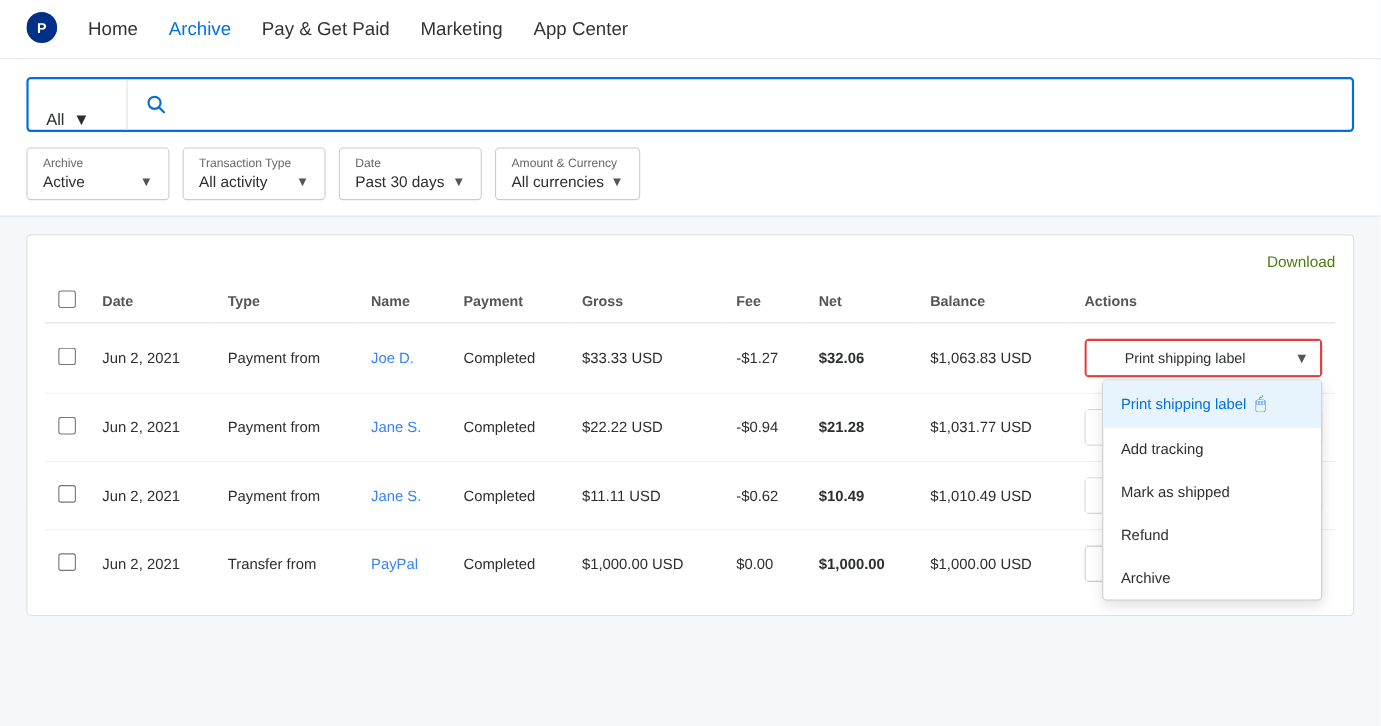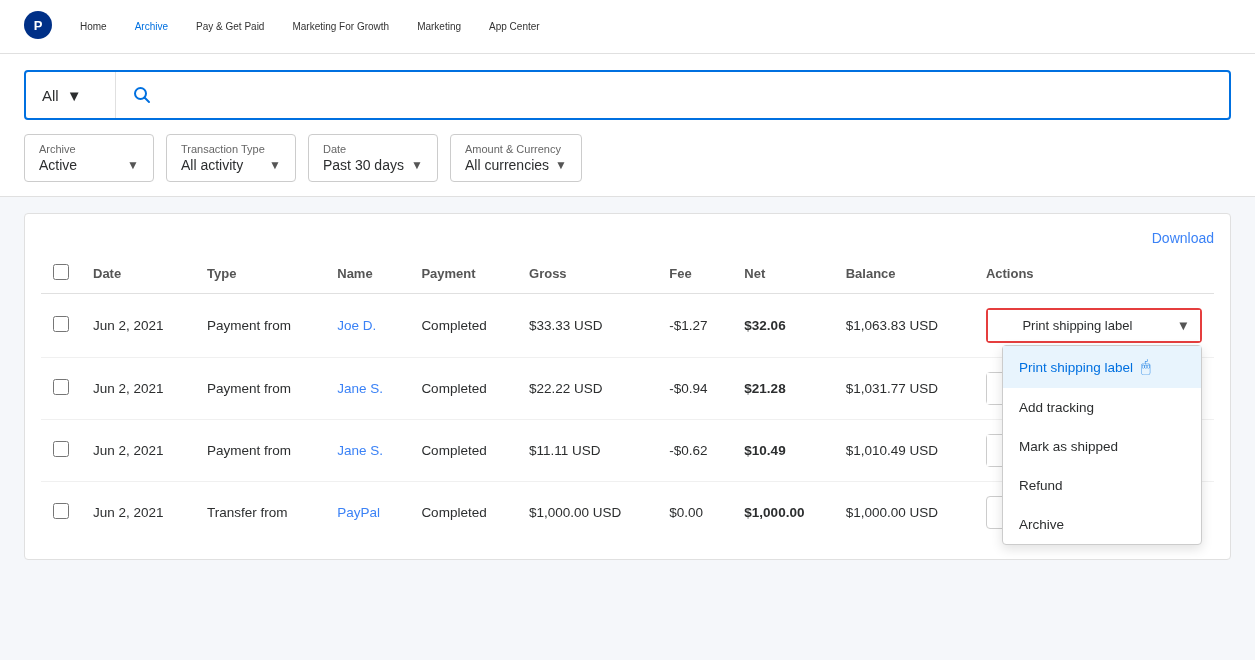--- a/index.html
+++ b/index.html
@@ -3,43 +3,43 @@
   <meta charset="utf-8">
   <style>
     * { box-sizing: border-box; margin: 0; padding: 0; }
     body { font-family: -apple-system, BlinkMacSystemFont, 'Segoe UI', Helvetica, Arial, sans-serif; font-size: 14px; background: #f5f7fa; color: #2c2e2f; }
 
     
     .navbar { background: #fff; border-bottom: 1px solid #e0e0e0; display: flex; align-items: center; padding: 0 24px; height: 54px; }
     .navbar .logo { margin-right: 28px; }
     .navbar .logo svg { width: 28px; height: 28px; }
     .nav-links { display: flex; gap: 28px; }
-    .nav-link { color: #333; font-size: 10px; text-decoration: none; cursor: pointer; padding: 4px 0; }
+    .nav-link { color: #333; font-size: 17px; text-decoration: none; cursor: pointer; padding: 4px 0; }
     .nav-link.active { color: #0070e0; font-weight: 500; }
 
     
     .search-section { background: #fff; padding: 16px 24px 0 24px; border-bottom: none; }
     .search-bar { display: flex; align-items: center; border: 2px solid #0070e0; border-radius: 4px; overflow: visible; background: #fff; }
-    .search-dropdown { display: flex; align-items: center; padding: 0 16px; height: 46px; border-right: 1px solid #e0e0e0; cursor: pointer; min-width: 90px; gap: 8px; font-size: 15px; color: #2c2e2f; }
+    .search-dropdown { display: flex; align-items: flex-end; padding: 0 16px; height: 46px; border-right: 1px solid #e0e0e0; cursor: pointer; min-width: 90px; gap: 8px; font-size: 15px; color: #2c2e2f; }
     .search-input { flex: 1; border: none; outline: none; padding: 0 16px; height: 46px; font-size: 15px; color: #999; background: #fff; }
     .search-icon-btn { padding: 0 16px; color: #0070e0; cursor: pointer; display: flex; align-items: center; }
 
     
     .filter-bar { background: #fff; padding: 14px 24px 14px 24px; display: flex; gap: 12px; border-bottom: 1px solid #e0e0e0; }
     .filter-dropdown { display: flex; flex-direction: column; border: 1px solid #ccc; border-radius: 4px; padding: 8px 14px; cursor: pointer; min-width: 130px; background: #fff; }
     .filter-label { font-size: 11px; color: #666; margin-bottom: 2px; }
     .filter-value-row { display: flex; align-items: center; justify-content: space-between; gap: 6px; }
     .filter-value { font-size: 14px; color: #2c2e2f; font-weight: 500; }
     .chevron { color: #555; font-size: 12px; }
 
     
     .main-content { padding: 16px 24px; }
     .table-container { background: #fff; border-radius: 4px; border: 1px solid #e0e0e0; padding: 16px; }
     .download-row { display: flex; justify-content: flex-end; margin-bottom: 8px; }
-    .download-link { color: #3b82f6; font-size: 14px; text-decoration: none; cursor: pointer; }
+    .download-link { color: #4d7c0f; font-size: 14px; text-decoration: none; cursor: pointer; }
 
     table { width: 100%; border-collapse: collapse; }
     thead tr th { text-align: left; font-size: 13px; color: #555; font-weight: 600; padding: 10px 12px; border-bottom: 1px solid #e0e0e0; }
     thead tr th:first-child { width: 36px; }
     tbody tr { border-bottom: 1px solid #f0f0f0; }
     tbody tr:last-child { border-bottom: none; }
     tbody tr td { padding: 14px 12px; font-size: 13.5px; color: #2c2e2f; vertical-align: middle; }
     .checkbox-cell { width: 36px; }
     input[type="checkbox"] { width: 16px; height: 16px; cursor: pointer; }
     .link-cell { color: #3b82f6; cursor: pointer; }
@@ -66,21 +66,20 @@
   <div class="logo">
     <svg viewBox="0 0 28 28" fill="none" xmlns="http://www.w3.org/2000/svg">
       <circle cx="14" cy="14" r="14" fill="#003087"></circle>
       <text x="14" y="19" text-anchor="middle" fill="#fff" font-size="13" font-weight="bold" font-family="Arial">P</text>
     </svg>
   </div>
   <div class="nav-links">
     <a class="nav-link">Home</a>
     <a class="nav-link active">Archive</a>
     <a class="nav-link">Pay &amp; Get Paid</a>
-    <a class="nav-link">Marketing For Growth</a>
     <a class="nav-link">Marketing</a>
     <a class="nav-link">App Center</a>
   </div>
 </nav>
 
 <div class="search-section">
   <div class="search-bar">
     <div class="search-dropdown">
       <span>All</span>
       <span>▼</span>

